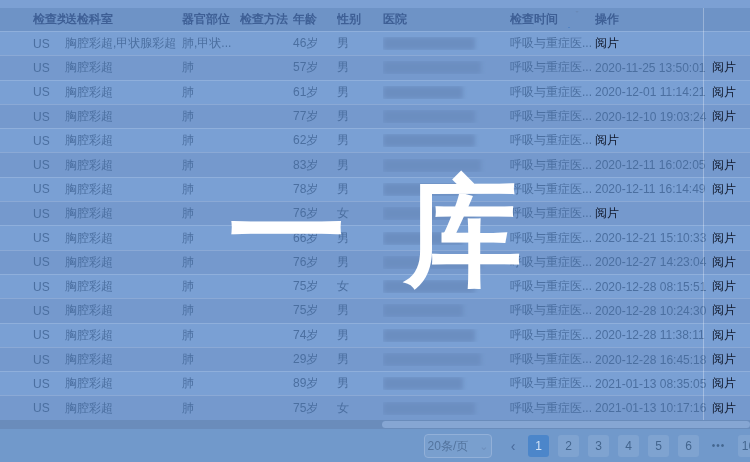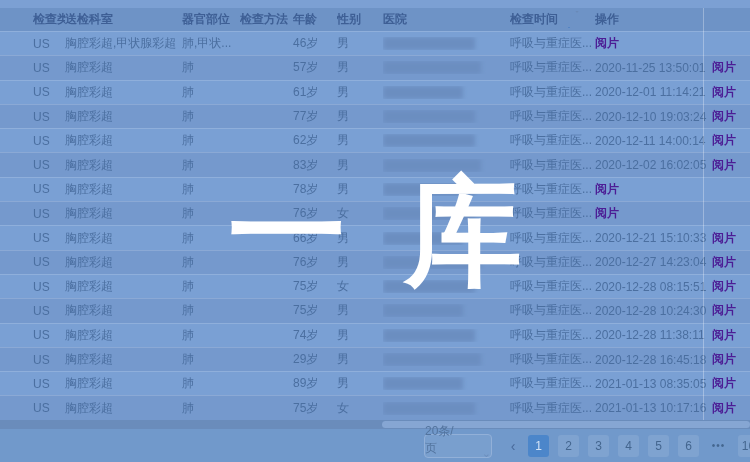--- a/index.html
+++ b/index.html
@@ -24,37 +24,37 @@
   .tbody { position:absolute; left:0; top:31px; width:750px; height:389px; }
   .tr { height:24.31px; font-size:12px; color:#4b6fa0; border-top:1px solid rgba(255,255,255,0.16); }
   .tr:nth-child(odd) { background:#7aa0d4; }
   .tr:nth-child(even) { background:#7599cd; }
   .td { white-space:nowrap; overflow:hidden; text-overflow:clip; }
 
   .redact { height:13px; width:92px; background:#6b8ec0; border-radius:1px; filter:blur(2px); }
   .tr:nth-child(3n) .redact { width:80px; }
   .tr:nth-child(4n+2) .redact { width:98px; }
 
-  .action-link { color:#4c1d95; cursor:pointer;font-weight:bold; }
+  .action-link { color:#0f172a; cursor:pointer; }
 
   .col-divider { position:absolute; left:703px; top:8px; width:1px; height:412px;
                  background:rgba(255,255,255,0.30); }
 
   .watermark { position:absolute; left:228px; top:168px; width:400px; color:#ffffff;
                font-size:118px; font-weight:bold; letter-spacing:58px; line-height:1.1;
                pointer-events:none; white-space:nowrap; z-index:5; }
 
   .hscroll { position:absolute; left:0; top:420px; width:750px; height:9px; background:#6a8cbb; }
   .hscroll .thumb { position:absolute; left:382px; top:1px; width:368px; height:7px;
                     background:#86a6d3; border-radius:4px; }
 
   .footer { position:absolute; left:0; top:429px; width:750px; height:33px; background:#7199cb; }
   .page-size { position:absolute; left:424px; top:5px; width:68px; height:24px;
-               border:1px solid #92b0d8; border-radius:4px; display:flex; align-items:flex-end;
-               justify-content:center; gap:20px; font-size:12px; color:#53749e;
+               border:1px solid #92b0d8; border-radius:4px; display:flex; align-items:center;
+               justify-content:center; gap:11px; font-size:12px; color:#53749e;
                background:rgba(255,255,255,0.06); cursor:pointer; }
   .page-size .chev { font-size:11px; color:#6d8fbd; line-height:8px; }
   .prev { position:absolute; left:505px; top:5px; width:16px; height:24px; display:flex;
           align-items:center; justify-content:center; font-size:14px; color:#48699a; cursor:pointer; }
   .pages { position:absolute; left:528px; top:6px; display:flex; gap:9px; }
   .page { min-width:21px; height:22px; line-height:22px; text-align:center; font-size:12px;
           color:#44668f; background:rgba(255,255,255,0.10); border-radius:3px; cursor:pointer;
           padding:0 2px; }
   .page.active { background:#4c86ca; color:#d3e3f6; }
   .page.dots { background:transparent; letter-spacing:1px; font-size:10px; }
@@ -143,48 +143,48 @@
         <div class="td">US</div>
         <div class="td">胸腔彩超</div>
         <div class="td">肺</div>
         <div class="td"></div>
         <div class="td">62岁</div>
         <div class="td">男</div>
         <div class="td">
           <div class="redact"></div>
         </div>
         <div class="td">呼吸与重症医...</div>
-        <div class="td">2020-12-11 14:00:14</div>
         <div class="td"><span class="action-link">阅片</span></div>
       </div>
       <div class="tr grid-row">
         <div class="td">US</div>
         <div class="td">胸腔彩超</div>
         <div class="td">肺</div>
         <div class="td"></div>
         <div class="td">83岁</div>
         <div class="td">男</div>
         <div class="td">
           <div class="redact"></div>
         </div>
         <div class="td">呼吸与重症医...</div>
-        <div class="td">2020-12-02 16:02:05</div>
+        <div class="td">2020-12-11 16:02:05</div>
         <div class="td"><span class="action-link">阅片</span></div>
       </div>
       <div class="tr grid-row">
         <div class="td">US</div>
         <div class="td">胸腔彩超</div>
         <div class="td">肺</div>
         <div class="td"></div>
         <div class="td">78岁</div>
         <div class="td">男</div>
         <div class="td">
           <div class="redact"></div>
         </div>
         <div class="td">呼吸与重症医...</div>
+        <div class="td">2020-12-11 16:14:49</div>
         <div class="td"><span class="action-link">阅片</span></div>
       </div>
       <div class="tr grid-row">
         <div class="td">US</div>
         <div class="td">胸腔彩超</div>
         <div class="td">肺</div>
         <div class="td"></div>
         <div class="td">76岁</div>
         <div class="td">女</div>
         <div class="td">

